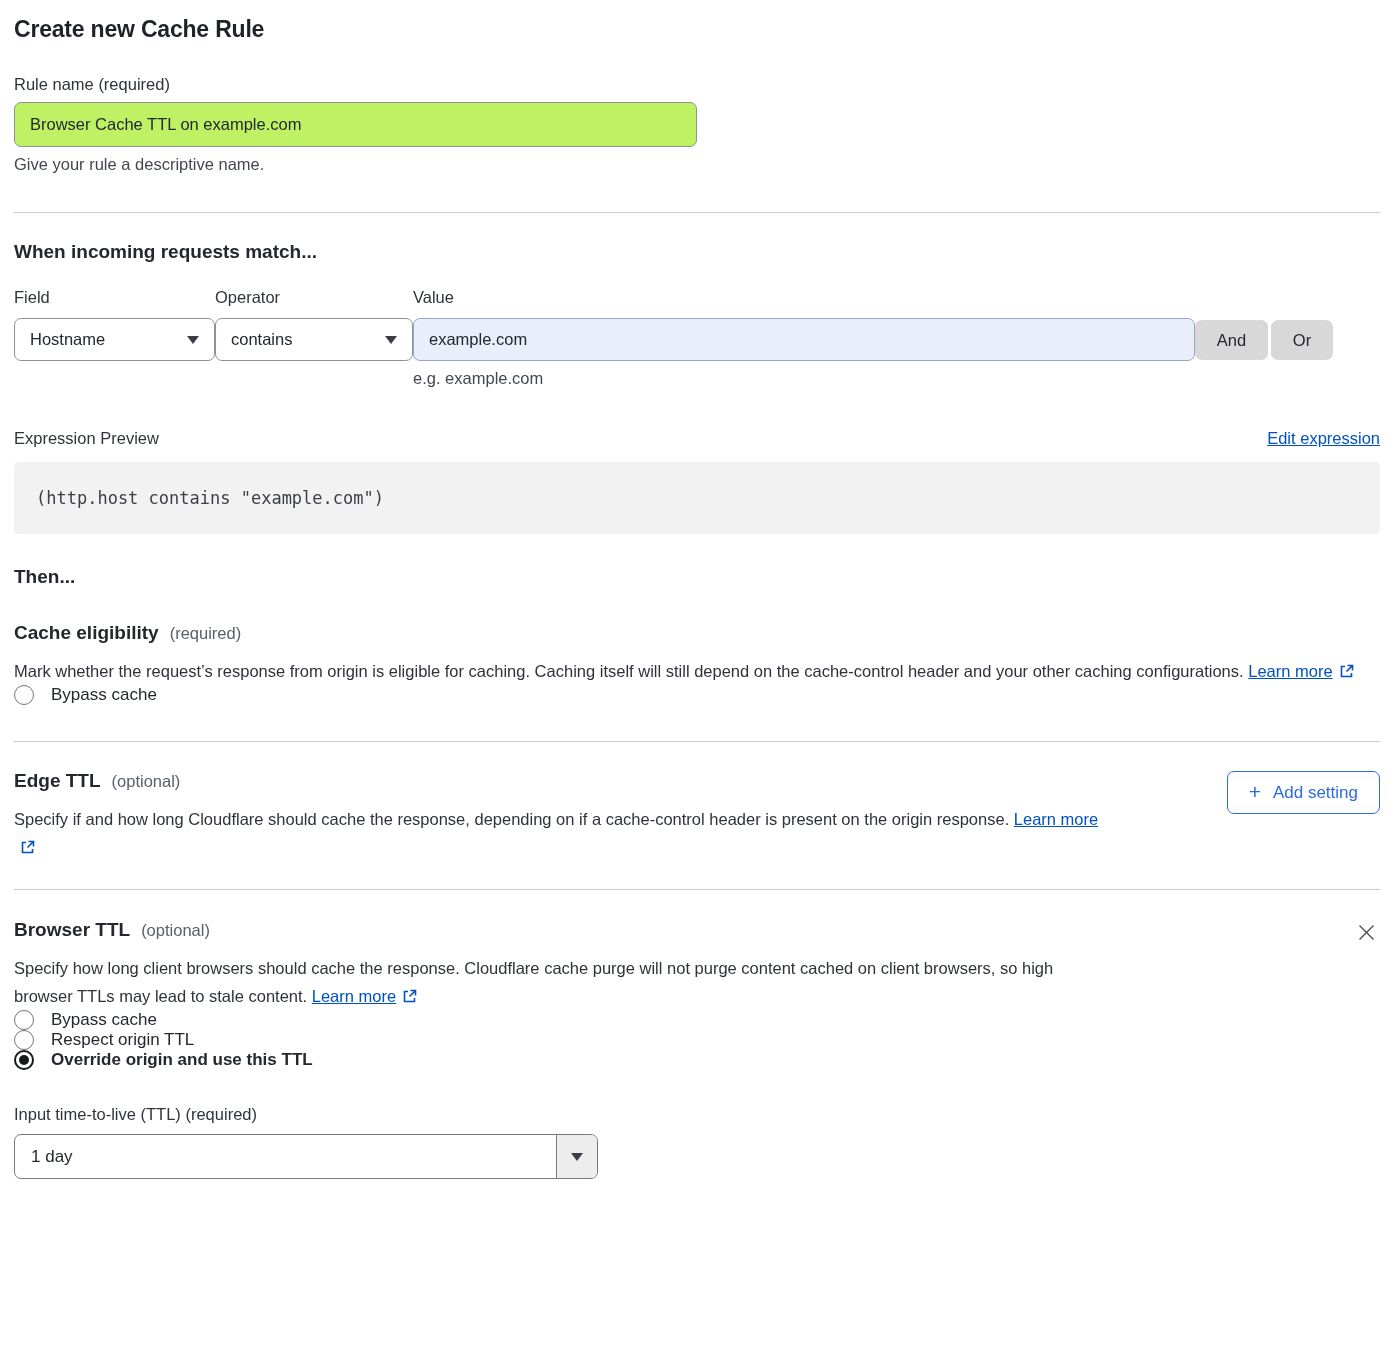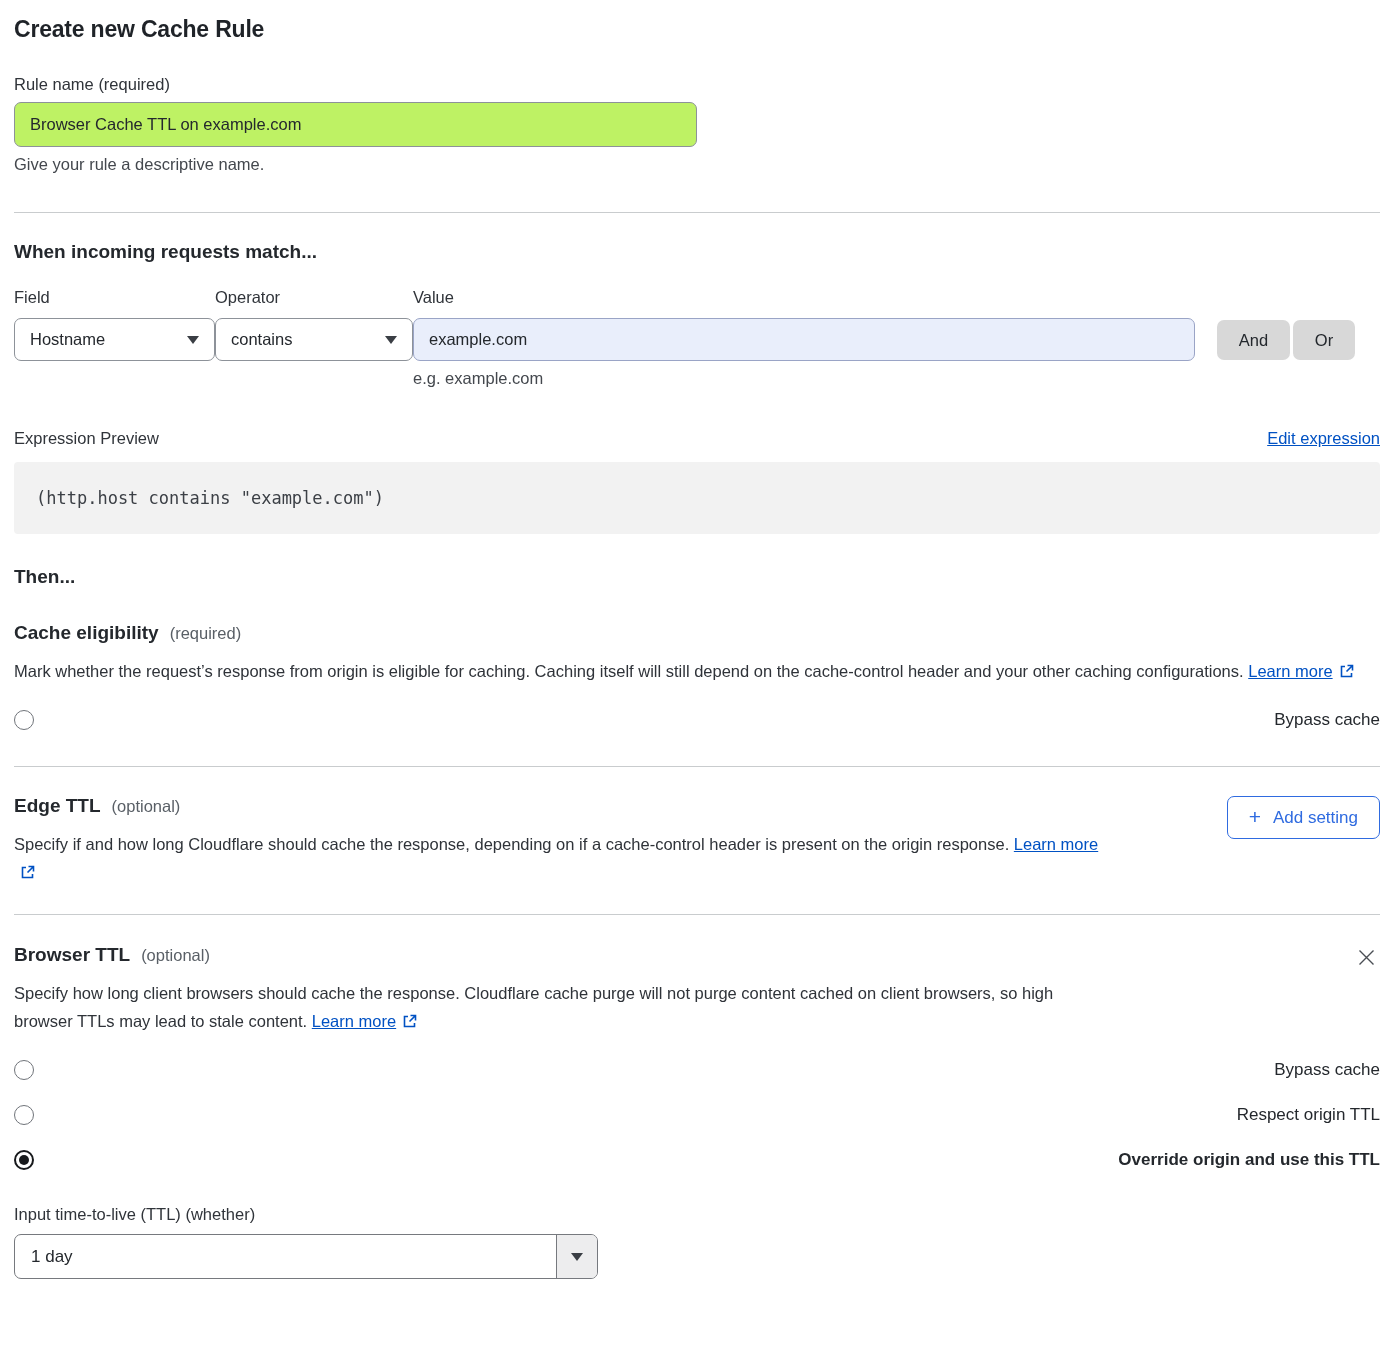--- a/index.html
+++ b/index.html
@@ -56,21 +56,21 @@
     display: flex; align-items: center; padding: 0 15px;
     font-size: 16.5px; color: #24282d;
   }
 
   .btn-gray {
     background: #d8d8d8; border: none; border-radius: 7px;
     height: 40px; font-size: 16.5px; color: #24282d;
     font-family: "Liberation Sans", sans-serif;
     cursor: pointer; margin-top: 2px;
   }
-  .btn-and { width: 73px; margin-left: 22px; }
+  .btn-and { width: 73px; }
   .btn-or { width: 62px; margin-left: 3px; }
 
   .link {
     color: #0051c3; text-decoration: underline; cursor: pointer;
     font-size: 16.5px;
   }
 
   .expr-row { display: flex; justify-content: space-between; align-items: baseline; margin-top: 38px; }
 
   .code-block {
@@ -82,21 +82,21 @@
   .sub-title-row { display: flex; align-items: baseline; gap: 11px; }
   .sub-badge { font-size: 16.5px; color: #595f66; font-weight: 400; }
 
   .para {
     font-size: 16.5px; color: #2f3339; line-height: 28px; margin: 11px 0 0 0;
   }
   .para-narrow { max-width: 1095px; }
 
   .ext-icon { margin-left: 6px; vertical-align: -2px; }
 
-  .radio-row { display: flex; align-items: center; margin-top: 25px; cursor: pointer; justify-content: space-between; }
+  .radio-row { display: flex; align-items: center; cursor: pointer; }
   .radio {
     width: 20px; height: 20px; border-radius: 50%;
     border: 1.5px solid #70747a; background: #fff; flex: none;
   }
   .radio.checked {
     border: 2px solid #17191c;
     display: flex; align-items: center; justify-content: center;
   }
   .radio.checked::after {
     content: ""; width: 10px; height: 10px; border-radius: 50%; background: #17191c;
@@ -263,21 +263,21 @@
   </div>
   <div class="radio-row">
     <span class="radio"></span>
     <span class="radio-label">Respect origin TTL</span>
   </div>
   <div class="radio-row">
     <span class="radio checked"></span>
     <span class="radio-label bold">Override origin and use this TTL</span>
   </div>
 
-  <div class="field-label mt-32">Input time-to-live (TTL) (whether)</div>
+  <div class="field-label mt-32">Input time-to-live (TTL) (required)</div>
   <div class="ttl-select">
     <span class="ttl-value">1 day</span>
     <span class="arrow-seg">
       <span class="caret-down"></span>
     </span>
   </div>
 
 </div>
 
 </body></html>

